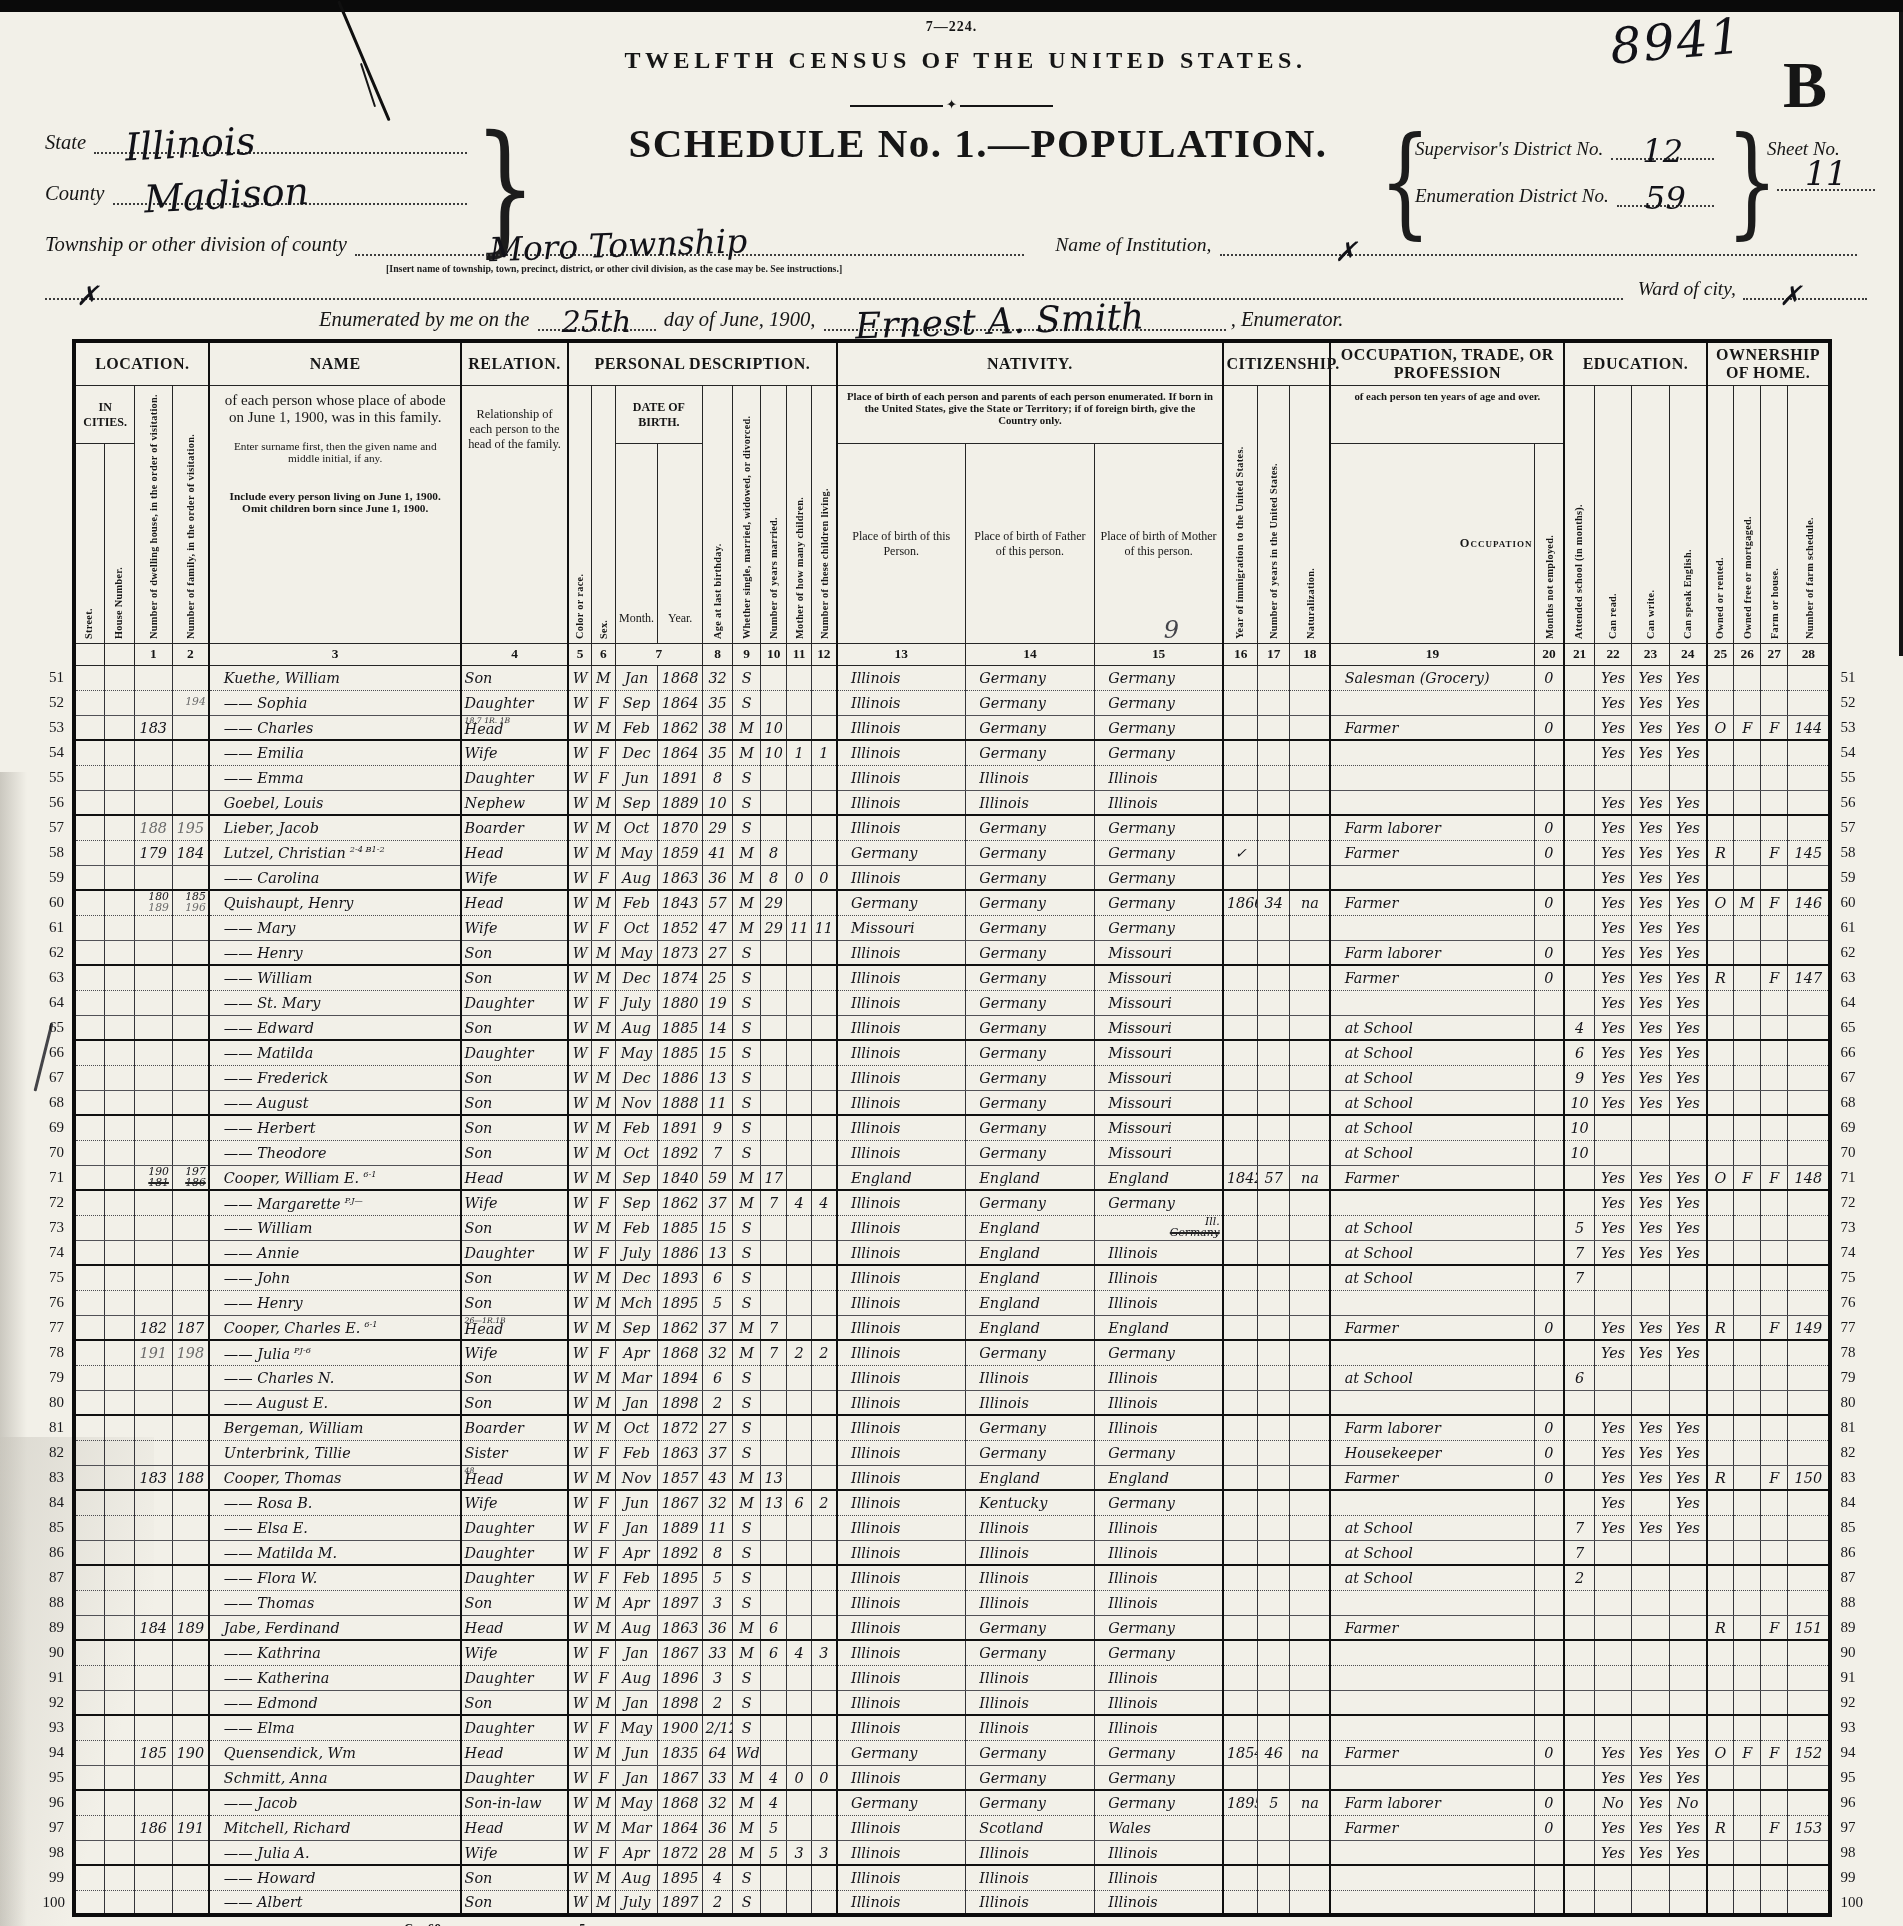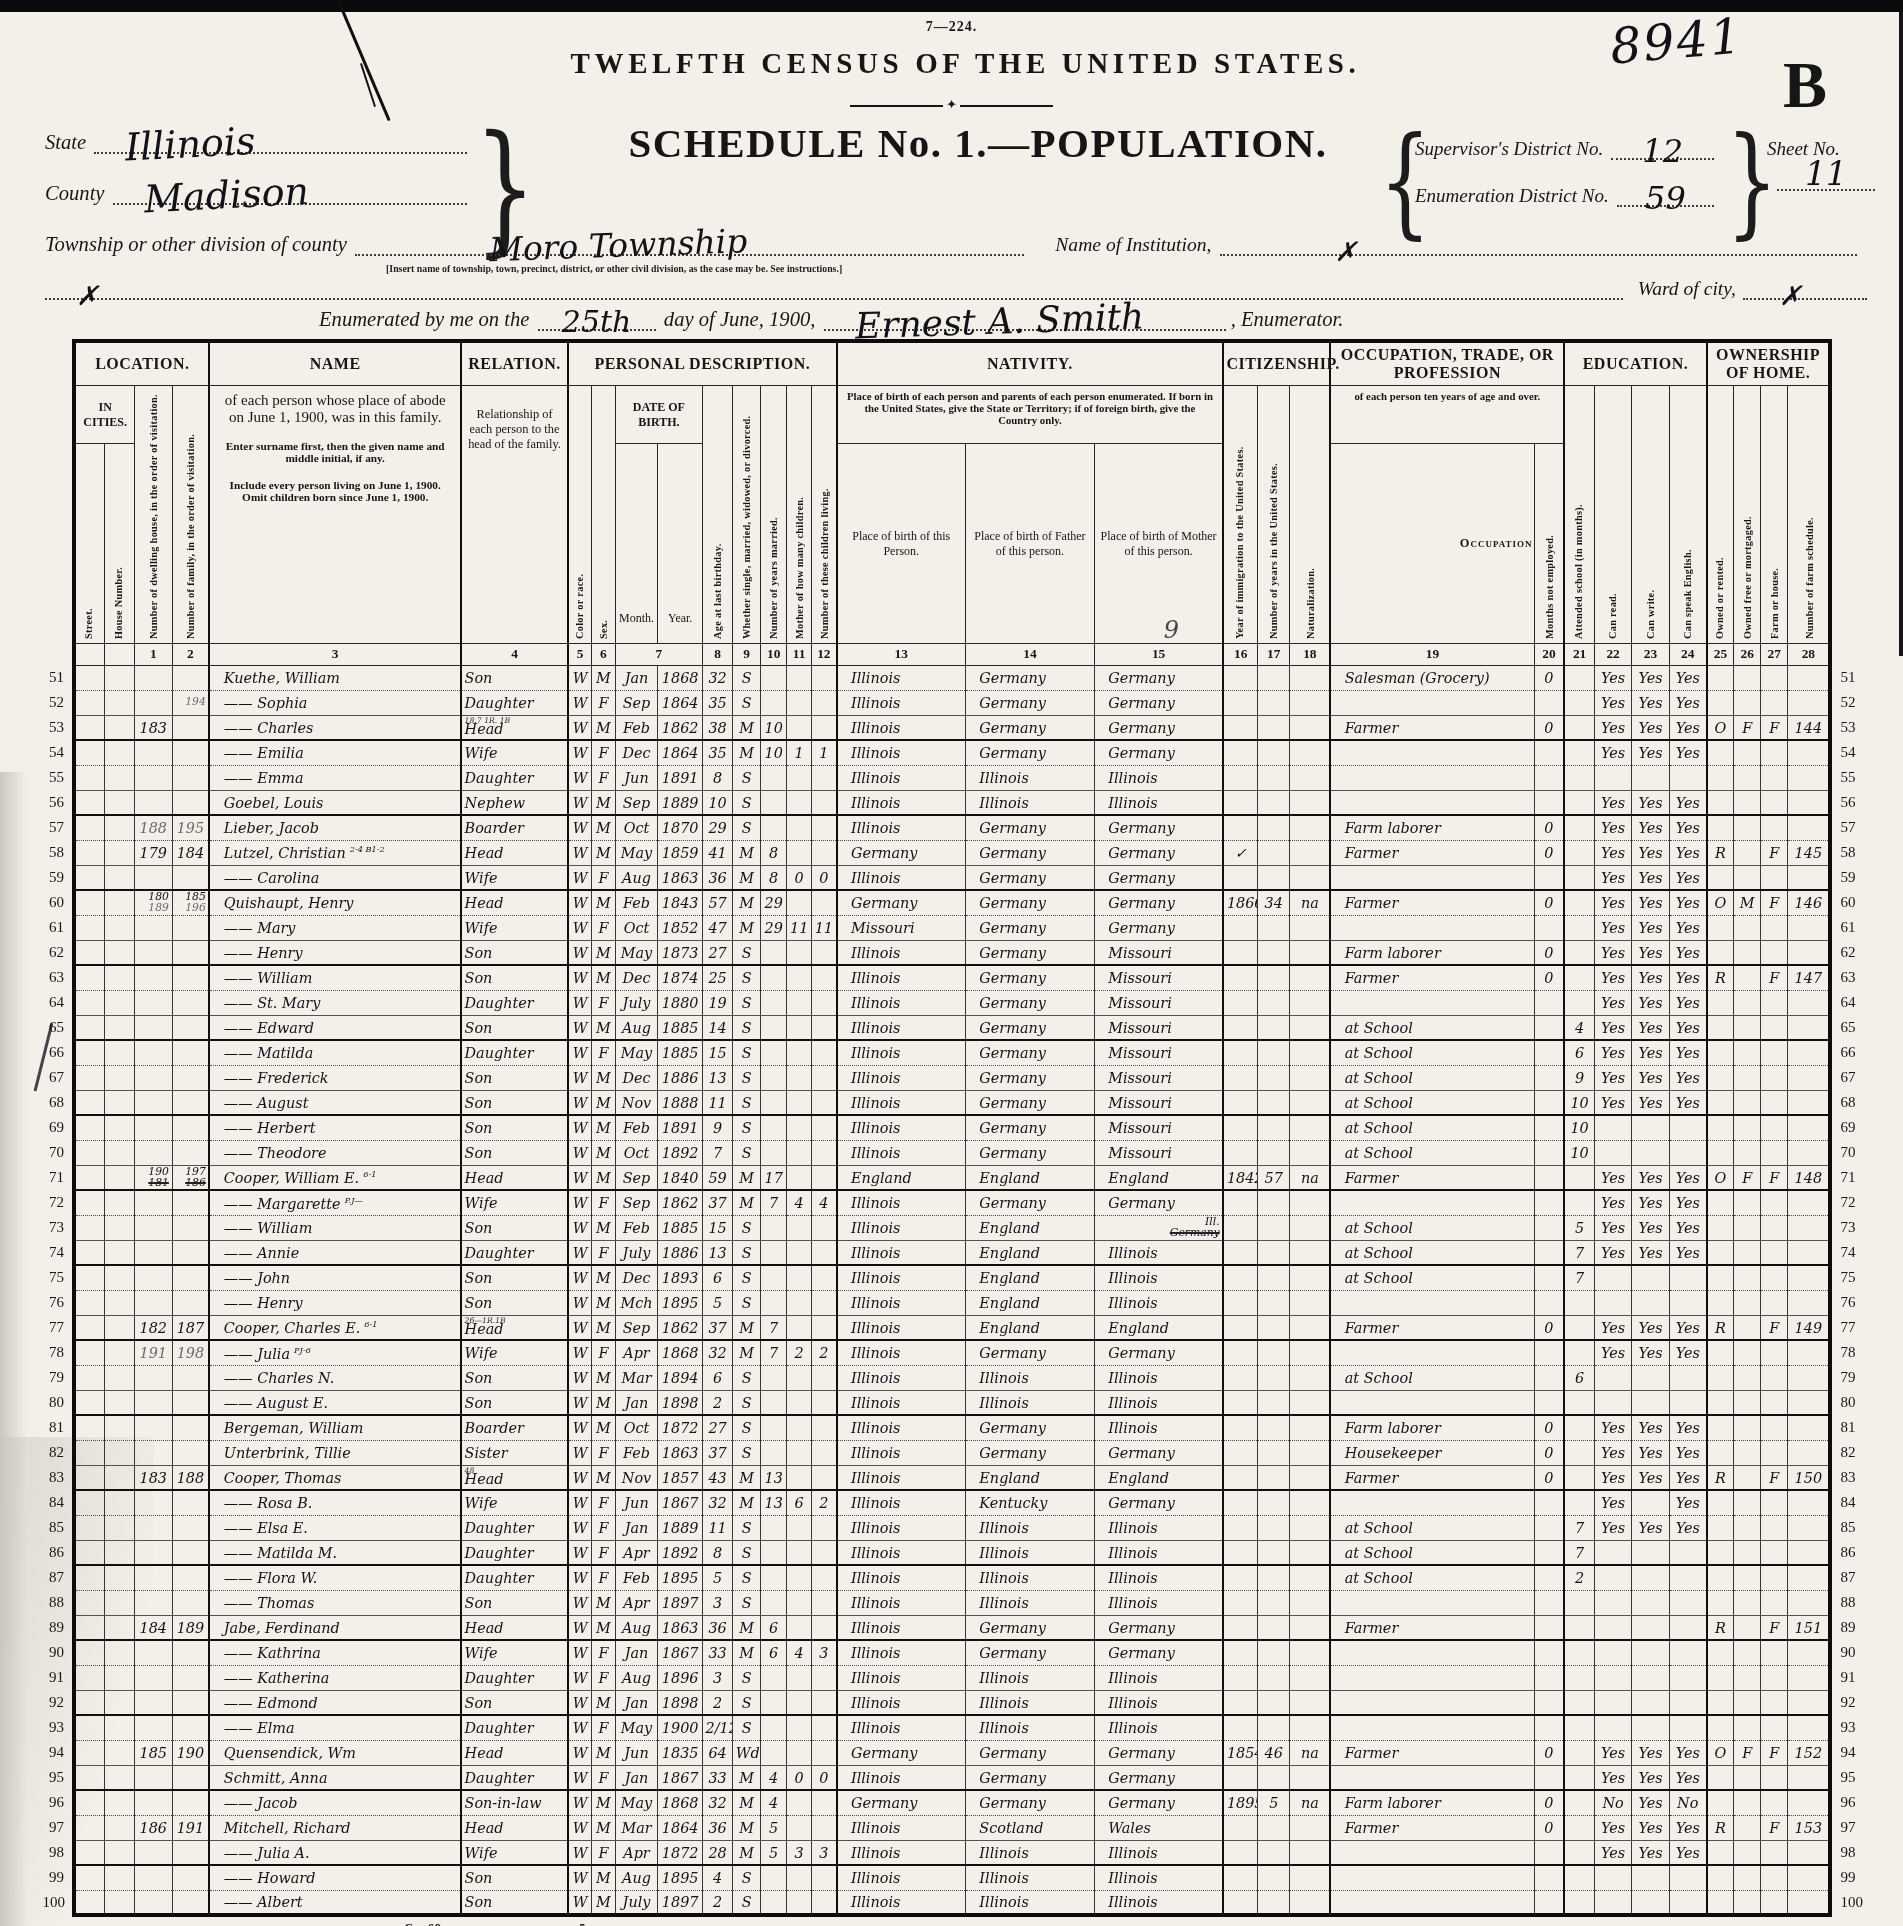--- a/index.html
+++ b/index.html
@@ -22,21 +22,21 @@
   .pencil{color:#6a6a6a;}
   .strike{text-decoration:line-through;text-decoration-thickness:1.5px;text-decoration-color:#222;}
   .lab{font-style:italic;font-size:20.6px;white-space:nowrap;padding-right:8.2px;}
   .fill{border-bottom:2.1px dotted #3c3c3c;position:relative;display:flex;align-items:flex-end;}
   .xmark{font-size:27px;line-height:0.6;margin-bottom:-6.2px;}
 
   
   .form-no{position:absolute;top:18.5px;left:0;right:0;text-align:center;font-size:14px;font-weight:bold;letter-spacing:1px;}
   .stamp{position:absolute;top:13.4px;right:160px;font-size:49px;transform:rotate(-5deg);letter-spacing:2.1px;}
   .page-letter{position:absolute;top:47px;right:76px;font-size:66px;font-weight:bold;}
-  .main-title{position:absolute;top:47px;left:0;right:0;text-align:center;font-size:29px;font-weight:bold;letter-spacing:4.6px;margin-left:28px;}
+  .main-title{position:absolute;top:47px;left:0;right:0;text-align:center;font-size:24px;font-weight:bold;letter-spacing:4.6px;margin-left:28px;}
   .divider{position:absolute;top:97px;left:0;right:0;display:flex;justify-content:center;align-items:center;}
   .divider .dline{width:93px;border-top:2.1px solid #151515;margin-top:1px;}
   .divider .ddiamond{font-size:13.4px;margin:0 3.1px;}
   .schedule-title{position:absolute;top:119px;left:463px;width:1030px;text-align:center;font-size:41px;font-weight:bold;letter-spacing:1.5px;}
 
   .hline{position:absolute;display:flex;align-items:flex-end;}
   .f-state{left:45px;top:130px;width:422px;}
   .f-county{left:45px;top:181px;width:422px;}
   .f-state .fill,.f-county .fill{flex:1;}
   .hw-big{font-size:38px;line-height:.8;margin-bottom:-8.2px;padding-left:31px;transform:rotate(-3deg);}
@@ -88,21 +88,21 @@
   tr.h1 th{border-top:4.1px solid #0c0c0c;height:32px;}
   tr.h1 th.ln{border-top:none !important;}
   tr.h2 th{height:58px;}
   tr.h3 th{height:200px;}
   tr.h4 th{height:21.6px;font-size:13.4px;font-weight:bold;}
   .grp{font-weight:bold;font-size:16px;letter-spacing:0.5px;padding:3.1px 2.1px;text-align:center;}
   .sub{font-size:12px;font-weight:bold;text-align:center;}
   .vert{writing-mode:vertical-rl;transform:rotate(180deg);font-size:10.3px;line-height:1.12;letter-spacing:0.3px;padding:4.1px 0.5px;text-align:left;font-weight:bold;}
   .desc{font-size:12.4px;padding:6.2px 8.2px;vertical-align:top;text-align:center;font-weight:normal;}
   .desc .d1{font-size:15px;display:block;margin-bottom:13.4px;}
-  .desc .d2{font-size:11.3px;display:block;margin-bottom:15px;font-weight:bold;}
+  .desc .d2{font-size:11.3px;display:block;margin-bottom:26px;font-weight:normal;}
   .desc .d3{font-size:11.3px;display:block;font-weight:bold;}
   .descr{font-size:12.4px;padding:20.6px 5.1px;vertical-align:top;text-align:center;}
   .note{font-size:10.8px;padding:4.1px 6.2px;vertical-align:top;text-align:center;font-weight:bold;}
   .dob{font-size:12px;font-weight:bold;text-align:center;vertical-align:middle;}
   .my{font-size:12px;font-weight:normal;text-align:center;vertical-align:bottom;padding-bottom:17px;margin-left:47px;}
   .place{font-size:12px;text-align:center;vertical-align:middle;padding:0 5.1px;position:relative;font-weight:normal;}
   .occbox{font-size:12.4px;letter-spacing:1px;text-align:right;vertical-align:middle;font-variant:small-caps;font-weight:bold;}
   .nine{position:absolute;bottom:-1px;right:34%;font-size:24px;font-family:"DejaVu Serif",serif;font-style:italic;color:#44444a;}
 
   tbody td.hw{font-size:14.4px;}

